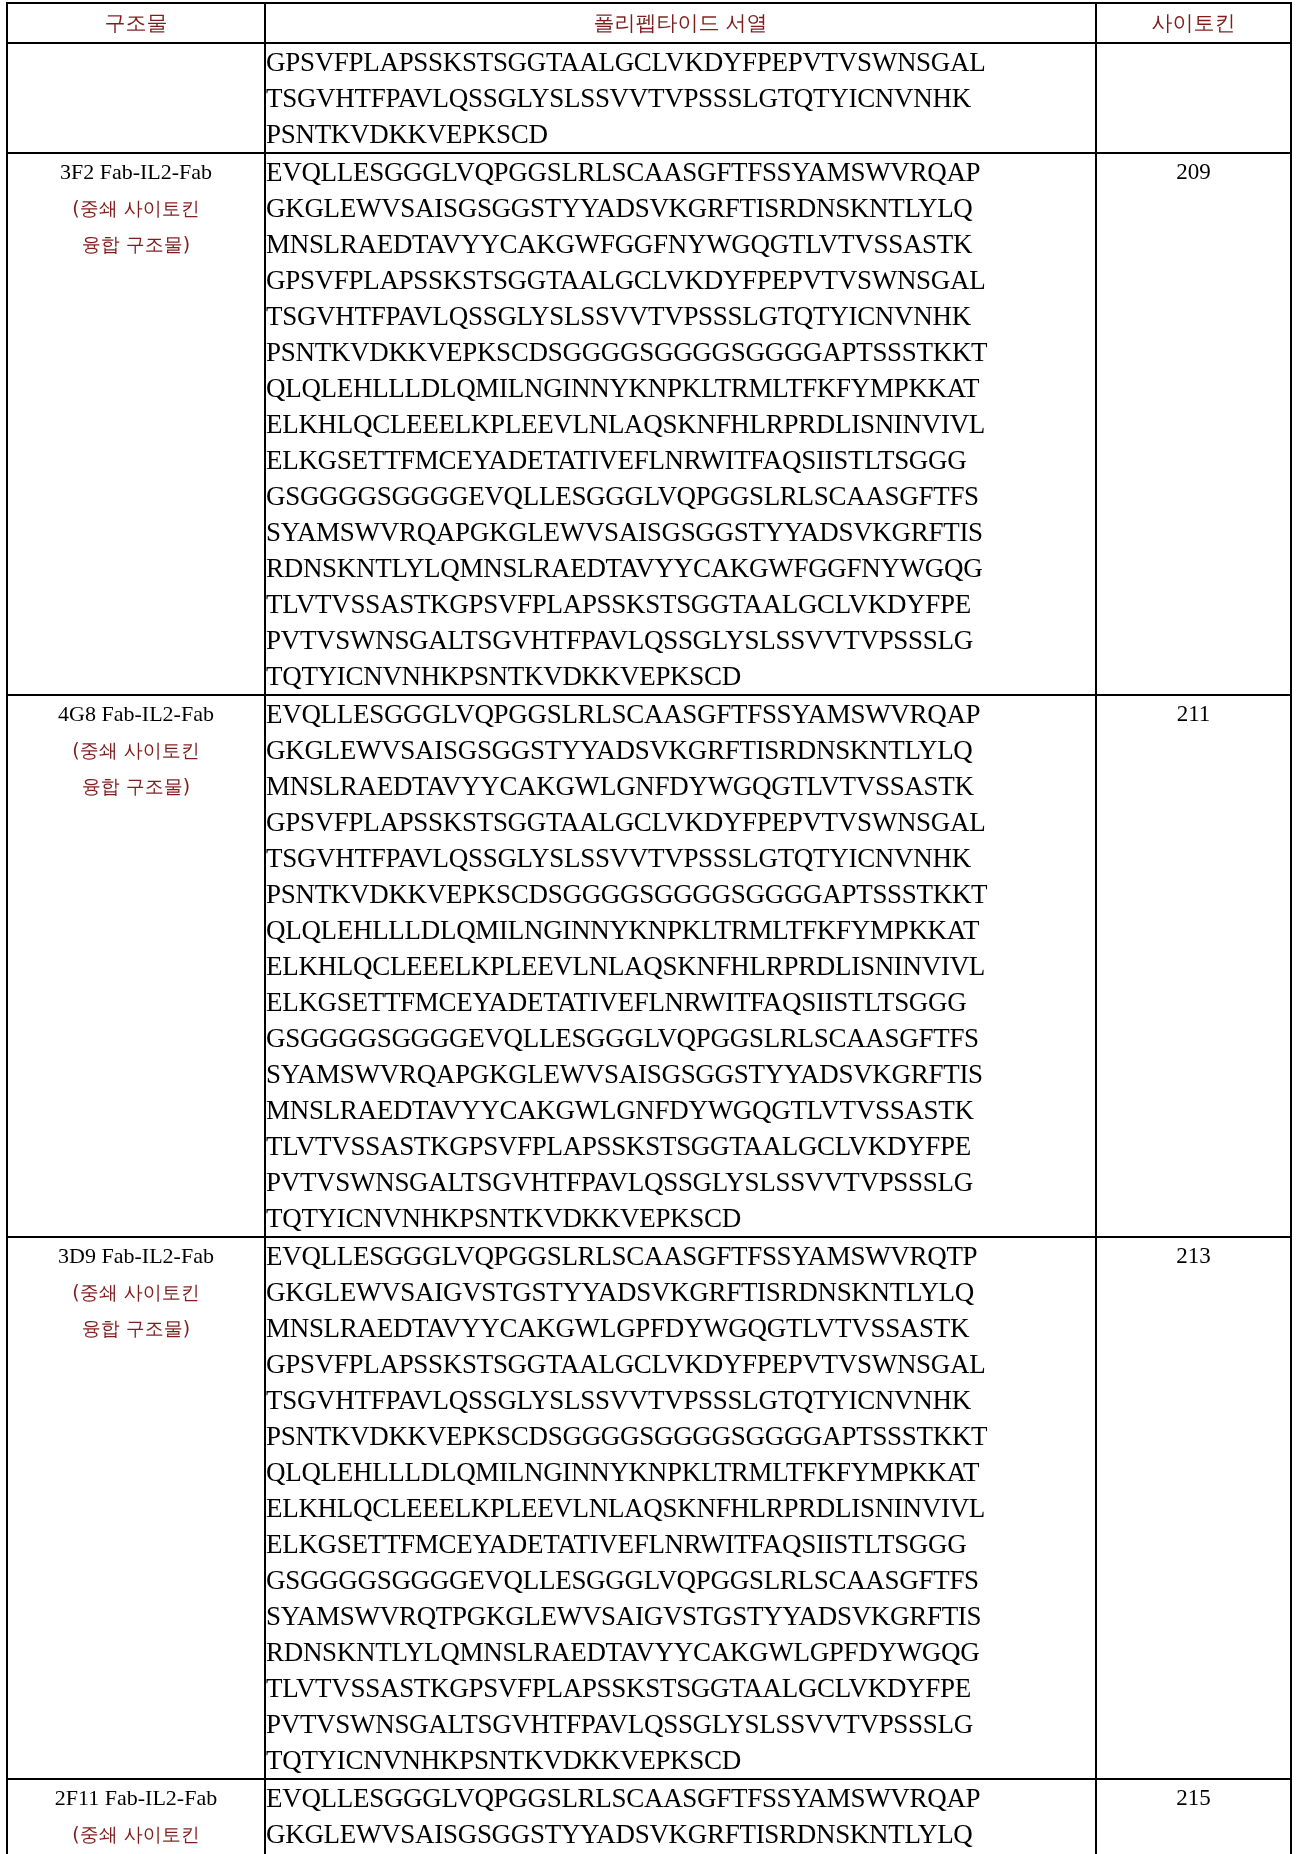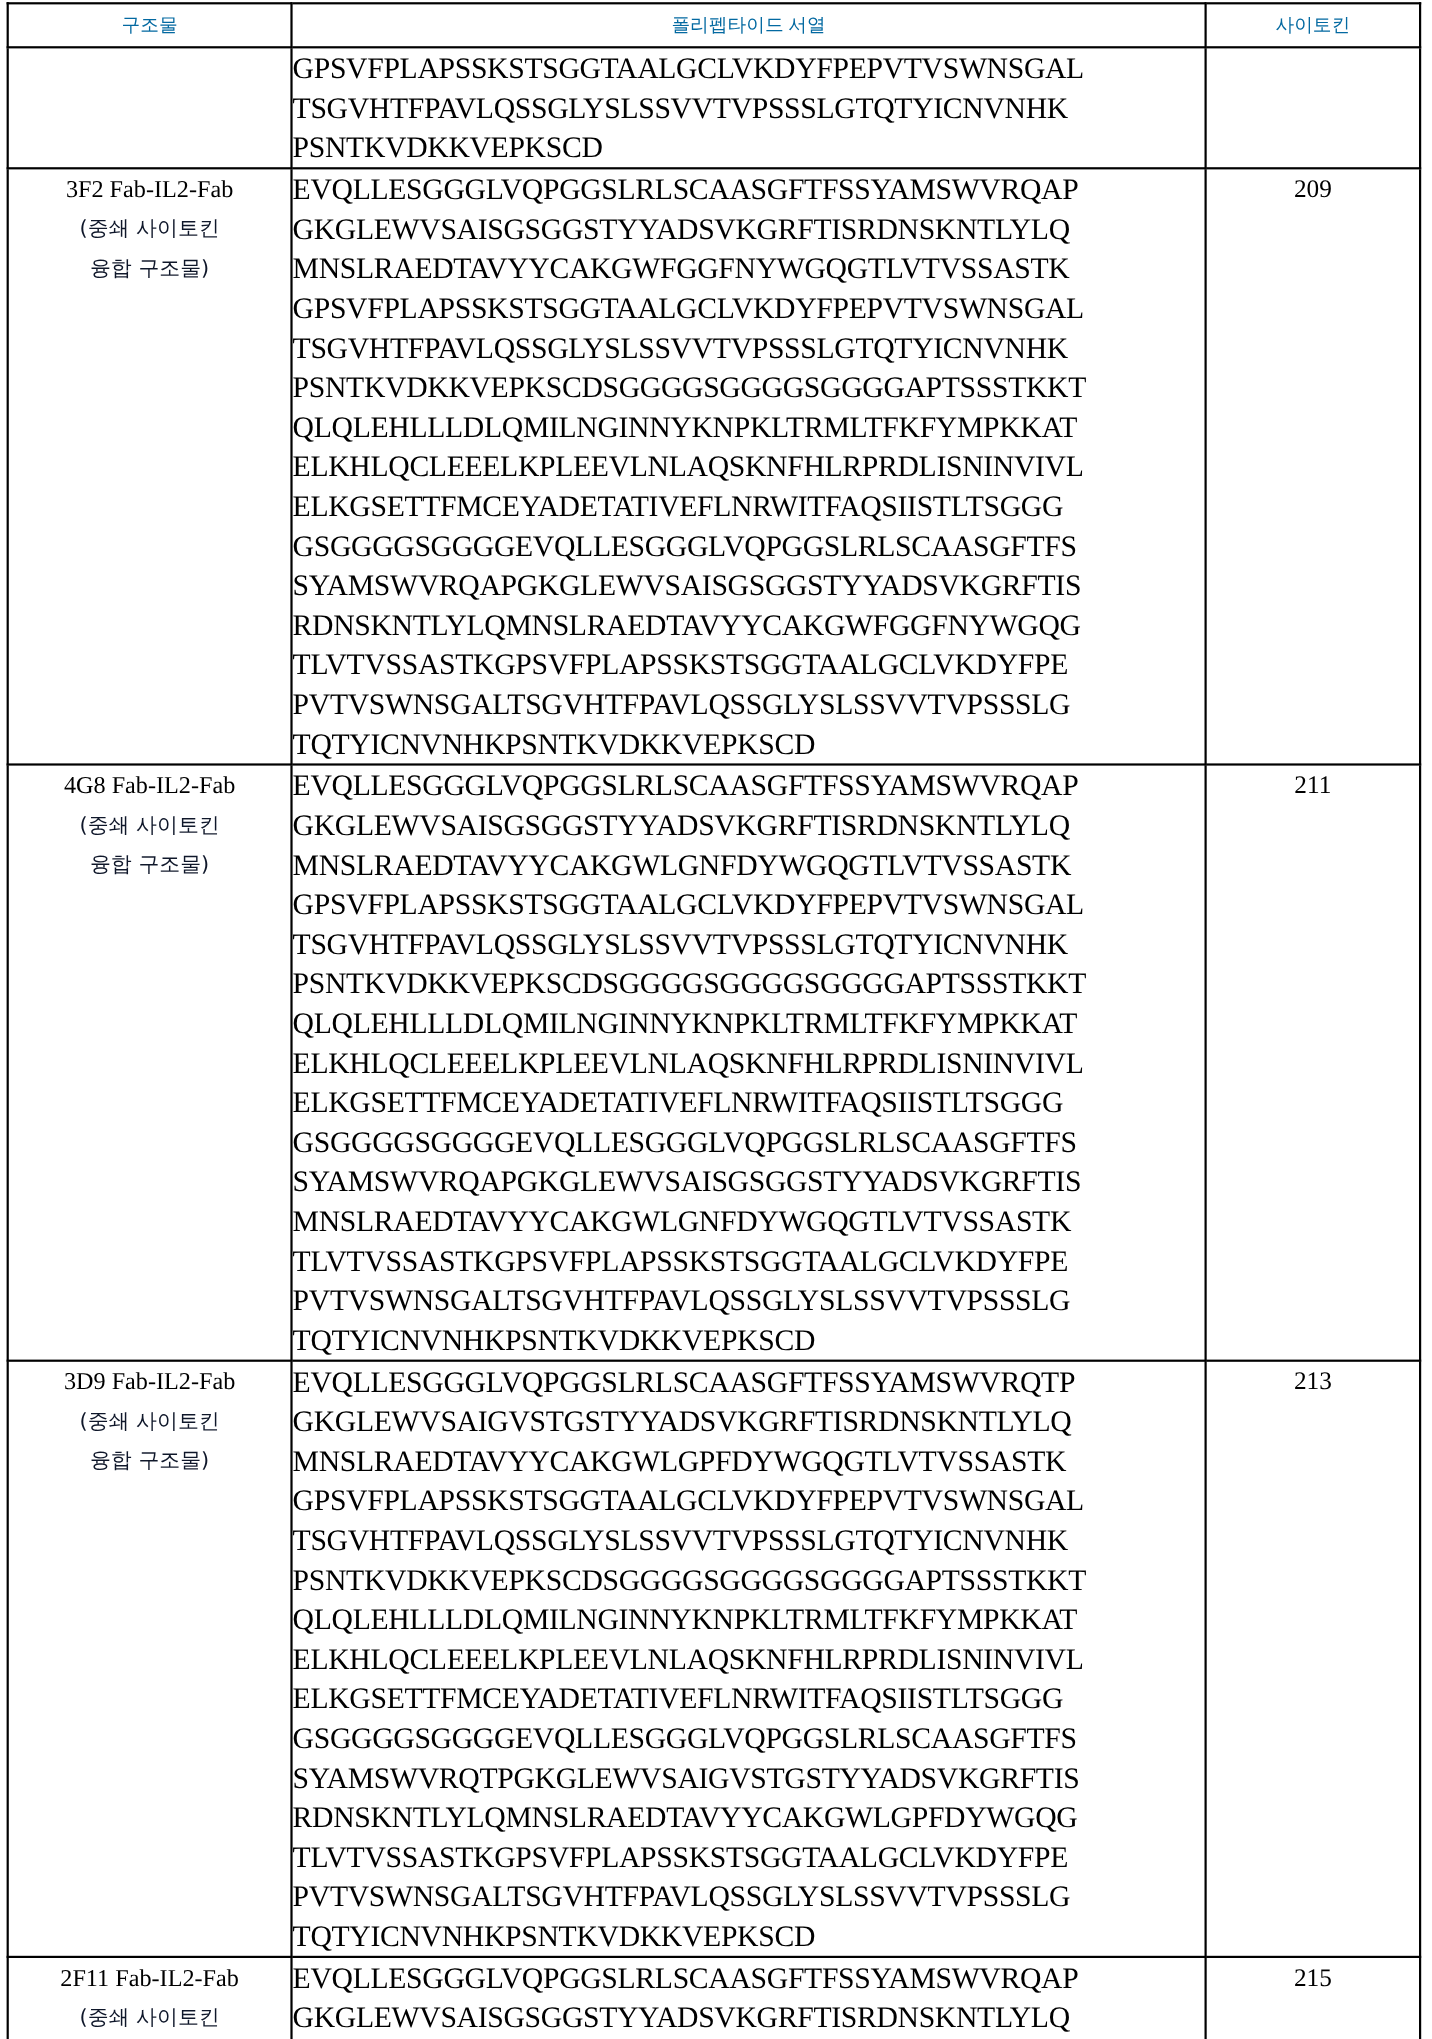--- a/index.html
+++ b/index.html
@@ -2,23 +2,23 @@
 <html><head>
 <meta charset="utf-8">
 <style>
   html, body { margin: 0; padding: 0; background: #ffffff; }
   body { width: 1302px; height: 1854px; position: relative; overflow: hidden; font-family: "Liberation Serif", serif; color: #000; }
   table.seq { position: absolute; left: 6px; top: 2px; width: 1284px; border-collapse: collapse; table-layout: fixed; }
   table.seq td, table.seq th { border: 2px solid #000; vertical-align: top; padding: 0; }
   col.c1 { width: 258px; }
   col.c2 { width: 831px; }
   col.c3 { width: 195px; }
-  th { font-family: Liberation Serif, serif; font-weight: normal; font-size: 17px; height: 38px; line-height: 38px; text-align: center; color: #0369a1; }
+  th { font-family: Liberation Sans, sans-serif; font-weight: normal; font-size: 21px; height: 38px; line-height: 38px; text-align: center; color: #7f1d1d; }
   td.name { text-align: center; font-size: 22px; line-height: 36px; padding-top: 2px; margin-left: 36px; }
-  td.name .kr { font-family: "DejaVu Sans", sans-serif; font-size: 19px; color: #0f172a; display: block; }
+  td.name .kr { font-family: "DejaVu Sans", sans-serif; font-size: 19px; color: #7f1d1d; display: block; }
   td.seqcell { padding: 2px 6px 0 12px; font-size: 27px; line-height: 36px; letter-spacing: -0.3px; }
   td.seqcell div { white-space: nowrap; }
   td.num { text-align: center; font-size: 23px; line-height: 36px; padding-top: 2px; border-radius: 12px; }
 </style>
 </head>
 <body>
 
 <table class="seq">
   <colgroup>
       <col class="c1">

